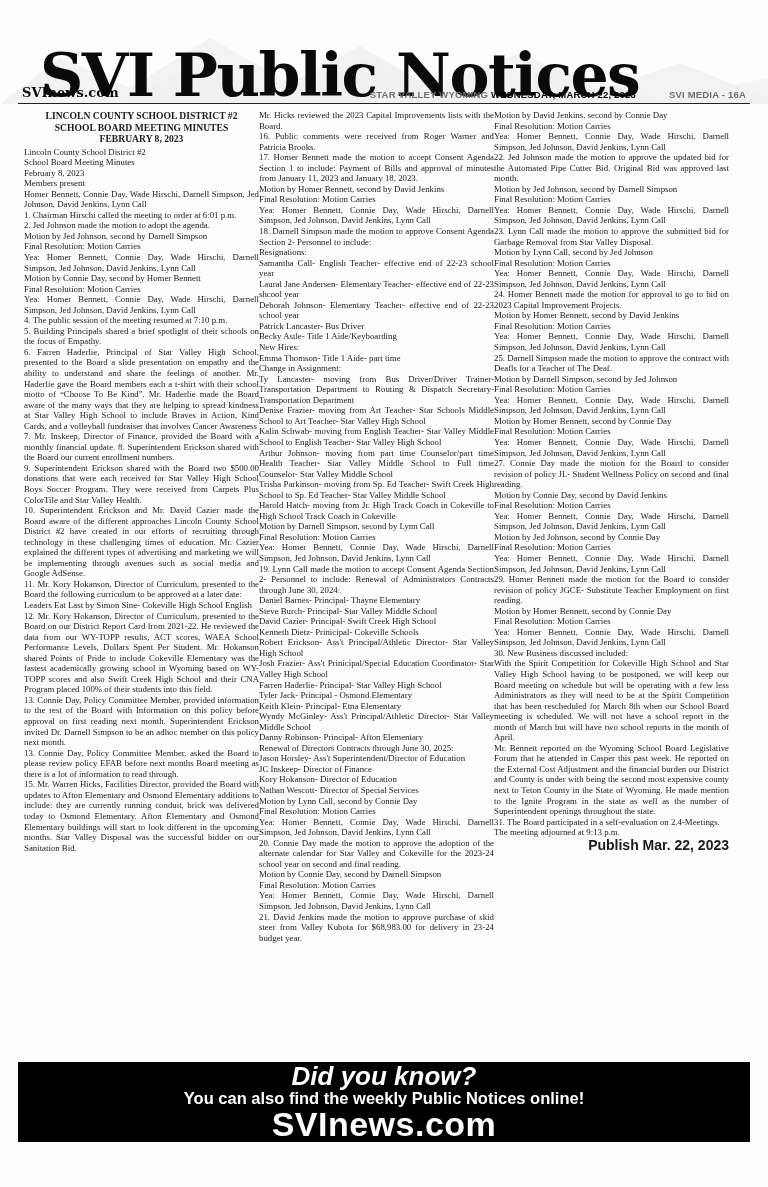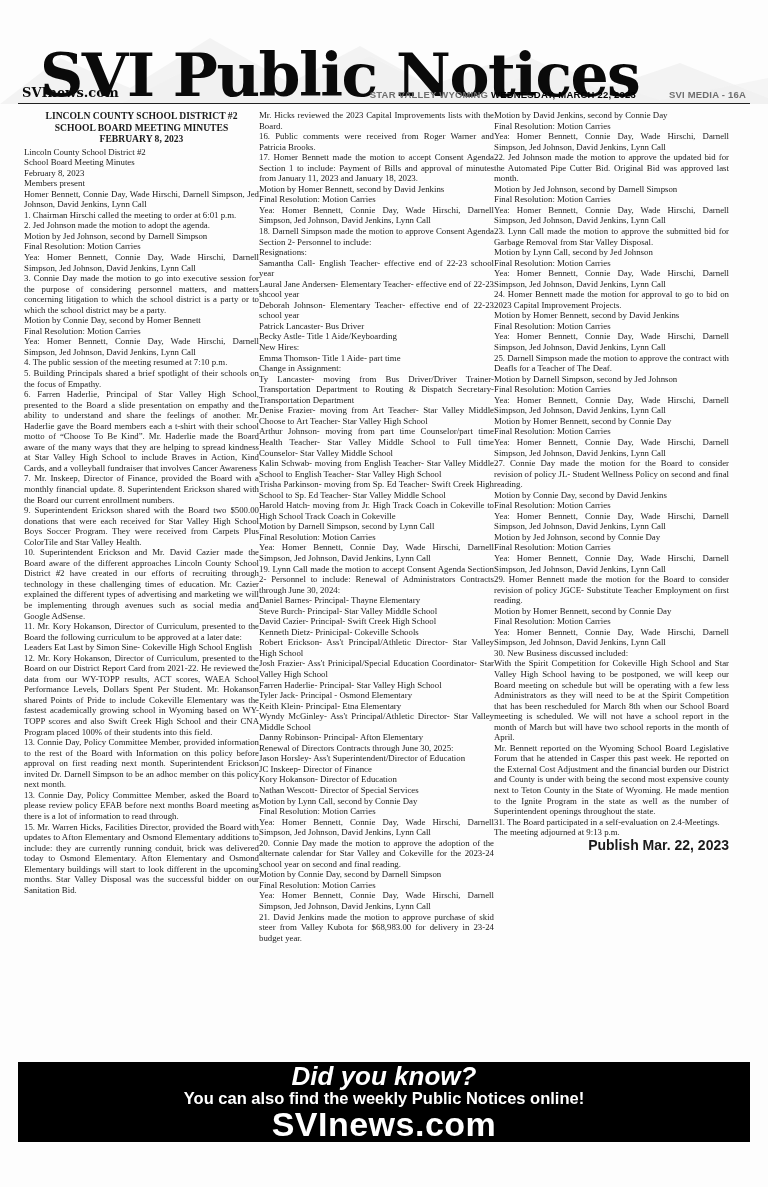--- a/index.html
+++ b/index.html
@@ -81,21 +81,20 @@
           <p>Lincoln County School District #2</p>
           <p>School Board Meeting Minutes</p>
           <p>February 8, 2023</p>
           <p>Members present</p>
           <p>Homer Bennett, Connie Day, Wade Hirschi, Darnell Simpson, Jed Johnson, David Jenkins, Lynn Call</p>
           <p>1. Chairman Hirschi called the meeting to order at 6:01 p.m.</p>
           <p>2. Jed Johnson made the motion to adopt the agenda.</p>
           <p>Motion by Jed Johnson, second by Darnell Simpson</p>
           <p>Final Resolution: Motion Carries</p>
           <p>Yea: Homer Bennett, Connie Day, Wade Hirschi, Darnell Simpson, Jed Johnson, David Jenkins, Lynn Call</p>
-          <p>3. Connie Day made the motion to go into executive session for the purpose of considering personnel matters, and matters concerning litigation to which the school district is a party or to which the school district may be a party.</p>
           <p>Motion by Connie Day, second by Homer Bennett</p>
           <p>Final Resolution: Motion Carries</p>
           <p>Yea: Homer Bennett, Connie Day, Wade Hirschi, Darnell Simpson, Jed Johnson, David Jenkins, Lynn Call</p>
           <p>4. The public session of the meeting resumed at 7:10 p.m.</p>
           <p>5. Building Principals shared a brief spotlight of their schools on the focus of Empathy.</p>
           <p>6. Farren Haderlie, Principal of Star Valley High School, presented to the Board a slide presentation on empathy and the ability to understand and share the feelings of another. Mr. Haderlie gave the Board members each a t-shirt with their school motto of “Choose To Be Kind”. Mr. Haderlie made the Board aware of the many ways that they are helping to spread kindness at Star Valley High School to include Braves in Action, Kind Cards, and a volleyball fundraiser that involves Cancer Awareness</p>
           <p>7. Mr. Inskeep, Director of Finance, provided the Board with a monthly financial update. 8. Superintendent Erickson shared with the Board our current enrollment numbers.</p>
           <p>9. Superintendent Erickson shared with the Board two $500.00 donations that were each received for Star Valley High School Boys Soccer Program. They were received from Carpets Plus ColorTile and Star Valley Health.</p>
           <p>10. Superintendent Erickson and Mr. David Cazier made the Board aware of the different approaches Lincoln County School District #2 have created in our efforts of recruiting through technology in these challenging times of education. Mr. Cazier explained the different types of advertising and marketing we will be implementing through avenues such as social media and Google AdSense.</p>
           <p>11. Mr. Kory Hokanson, Director of Curriculum, presented to the Board the following curriculum to be approved at a later date:</p>
@@ -118,23 +117,23 @@
           <p>Resignations:</p>
           <p>Samantha Call- English Teacher- effective end of 22-23 school year</p>
           <p>Laural Jane Andersen- Elementary Teacher- effective end of 22-23 shcool year</p>
           <p>Deborah Johnson- Elementary Teacher- effective end of 22-23 school year</p>
           <p>Patrick Lancaster- Bus Driver</p>
           <p>Becky Astle- Title 1 Aide/Keyboarding</p>
           <p>New Hires:</p>
           <p>Emma Thomson- Title 1 Aide- part time</p>
           <p>Change in Assignment:</p>
           <p>Ty Lancaster- moving from Bus Driver/Driver Trainer- Transportation Department to Routing &amp; Dispatch Secretary- Transportation Department</p>
-          <p>Denise Frazier- moving from Art Teacher- Star Valley Middle Choose to Art Teacher- Star Valley High School</p>
+          <p>Denise Frazier- moving from Art Teacher- Star Schools Middle School to Art Teacher- Star Valley High School</p>
+          <p>Kalin Schwab- moving from English Teacher- Star Valley Middle School to English Teacher- Star Valley High School</p>
           <p>Arthur Johnson- moving from part time Counselor/part time Health Teacher- Star Valley Middle School to Full time Counselor- Star Valley Middle School</p>
-          <p>Kalin Schwab- moving from English Teacher- Star Valley Middle School to English Teacher- Star Valley High School</p>
           <p>Trisha Parkinson- moving from Sp. Ed Teacher- Swift Creek High School to Sp. Ed Teacher- Star Valley Middle School</p>
           <p>Harold Hatch- moving from Jr. High Track Coach in Cokeville to High School Track Coach in Cokeville</p>
           <p>Motion by Darnell Simpson, second by Lynn Call</p>
           <p>Final Resolution: Motion Carries</p>
           <p>Yea: Homer Bennett, Connie Day, Wade Hirschi, Darnell Simpson, Jed Johnson, David Jenkins, Lynn Call</p>
           <p>19. Lynn Call made the motion to accept Consent Agenda Section 2- Personnel to include: Renewal of Administrators Contracts through June 30, 2024:</p>
           <p>Daniel Barnes- Principal- Thayne Elementary</p>
           <p>Steve Burch- Principal- Star Valley Middle School</p>
           <p>David Cazier- Principal- Swift Creek High School</p>
           <p>Kenneth Dietz- Prinicipal- Cokeville Schools</p>

